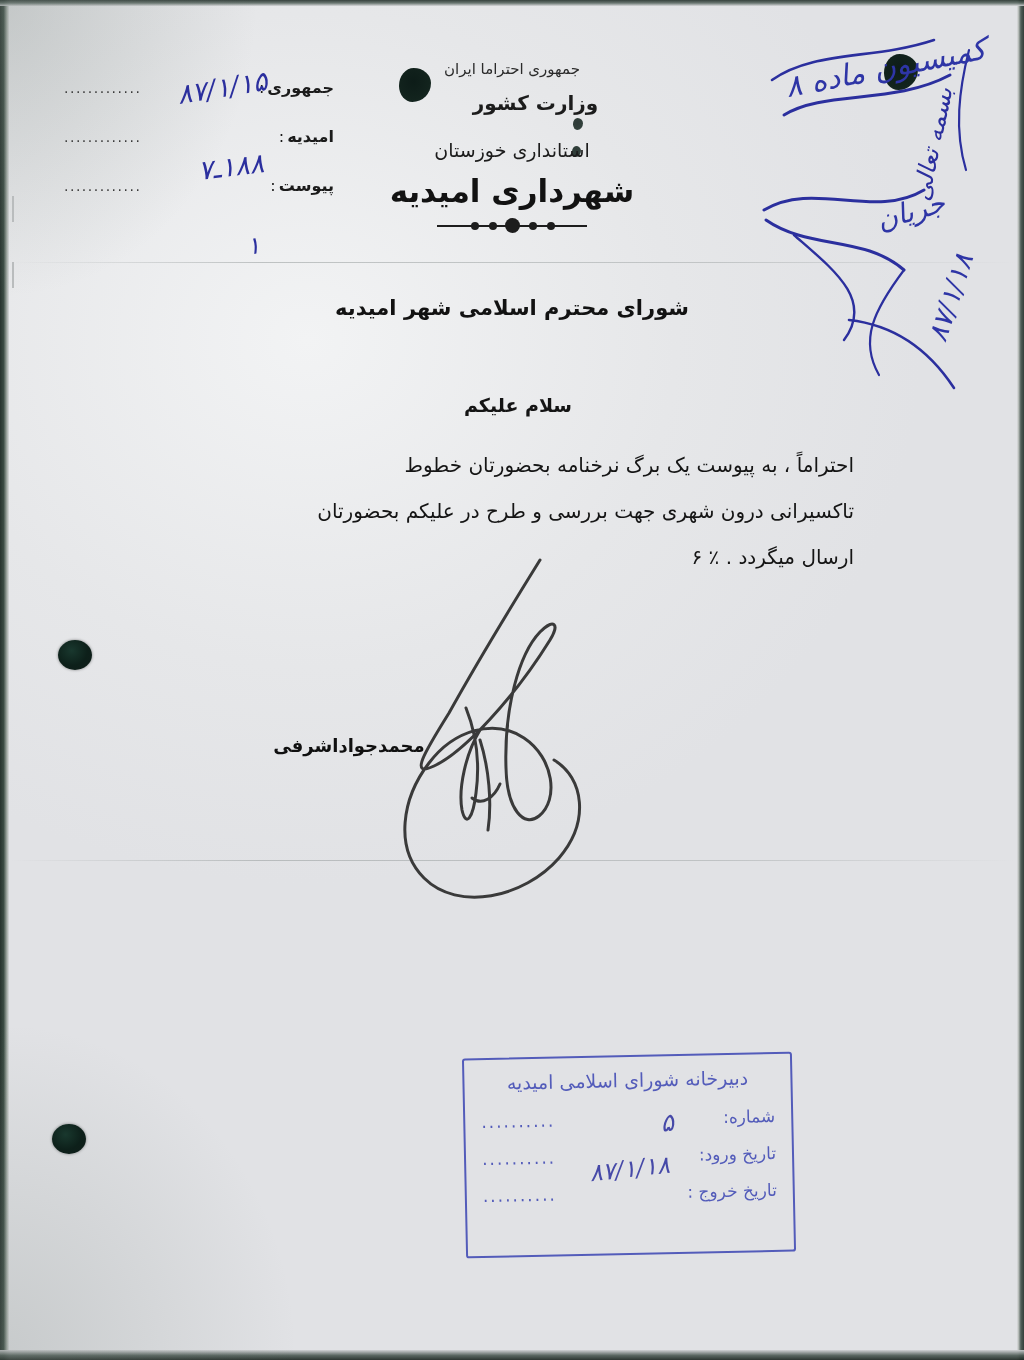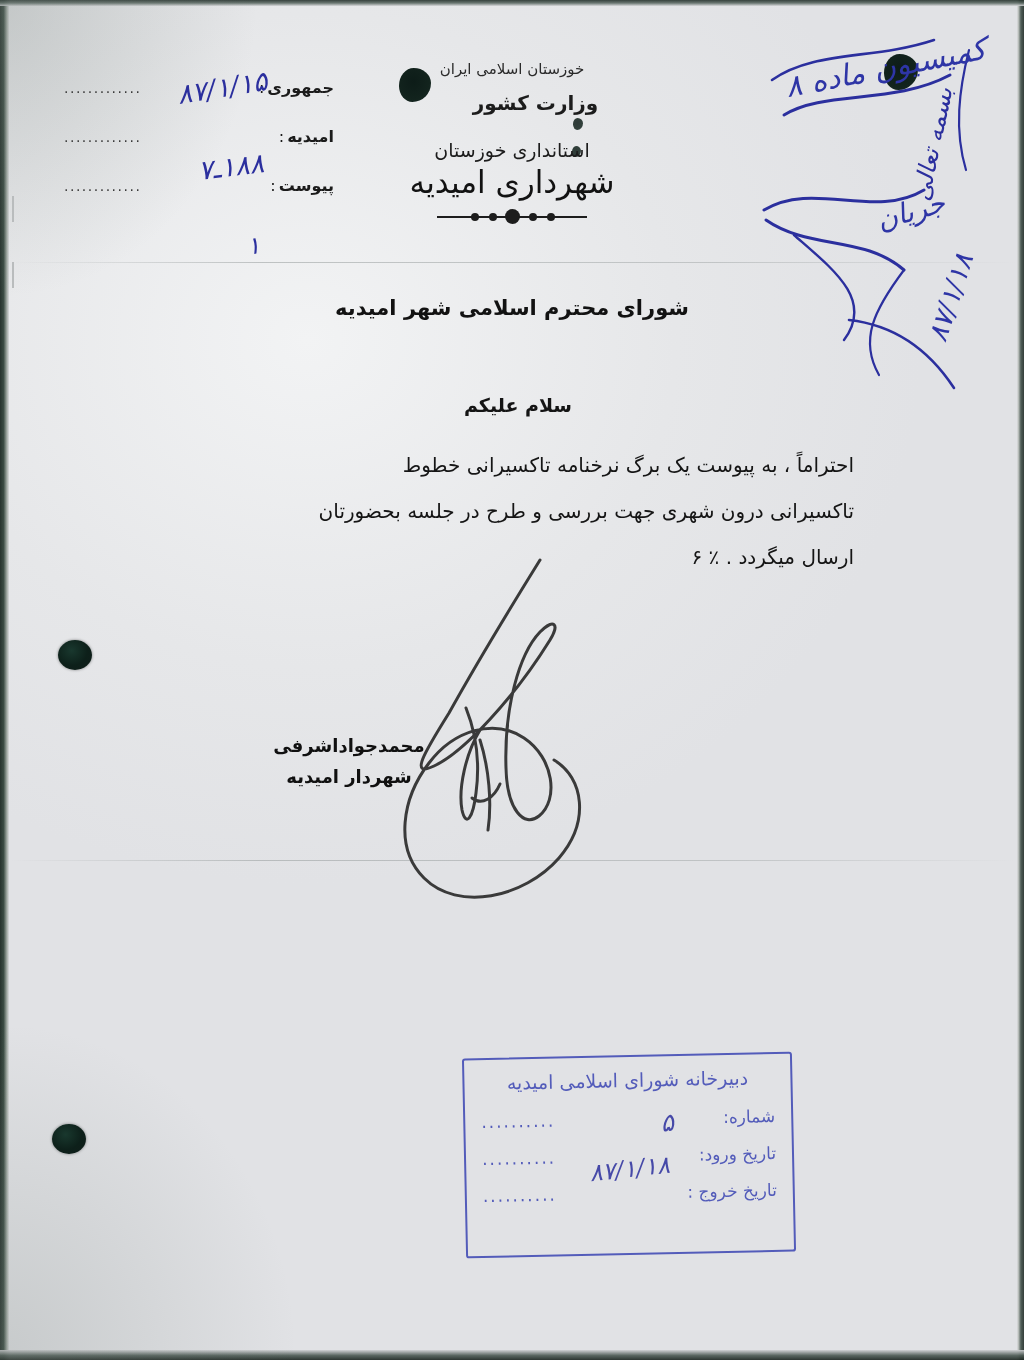--- a/index.html
+++ b/index.html
@@ -104,23 +104,23 @@
     letter-spacing: .5px;
     margin-left: 47px;
   }
   .hdr-province {
     font-size: 19px;
     color: #1c1c1c;
     margin-top: 24px;
   }
   .hdr-org {
     font-size: 31px;
-    font-weight: normal;
+    font-weight: bold;
     color: #121212;
-    margin-top: 3px;
+    margin-top: 12px;
     letter-spacing: 1px;
   }
   .hdr-rule {
     margin: 10px auto 0;
     width: 150px;
     height: 14px;
     position: relative;
   }
   .hdr-rule .bar {
     position: absolute;
@@ -402,21 +402,21 @@
 
   <div class="punch" style="left:58px; top:640px;"></div>
   <div class="punch" style="left:52px; top:1124px;"></div>
 
   <div class="ink-blob" style="left:399px; top:68px; width:32px; height:34px;"></div>
   <div class="ink-blob" style="left:884px; top:54px; width:34px; height:36px;"></div>
   <div class="ink-blob" style="left:573px; top:118px; width:10px; height:12px; opacity:.85;"></div>
   <div class="ink-blob" style="left:572px; top:146px; width:9px; height:11px; opacity:.85;"></div>
 
   <div class="header">
-    <div class="hdr-country">خوزستان اسلامی ایران</div>
+    <div class="hdr-country">جمهوری احتراما ایران</div>
     <div class="hdr-ministry">وزارت کشور</div>
     <div class="hdr-province">استانداری خوزستان</div>
     <div class="hdr-org">شهرداری امیدیه</div>
     <div class="hdr-rule">
       <div class="bar"></div>
       <div class="dot d1"></div>
       <div class="dot d2"></div>
       <div class="dot big"></div>
       <div class="dot d3"></div>
       <div class="dot d4"></div>
@@ -461,39 +461,38 @@
         <path d="M150 250 C 120 290, 105 320, 125 355" stroke-width="2.2"></path>
       </g>
     </svg>
   </div>
 
   <div class="addressee">شورای محترم اسلامی شهر امیدیه</div>
 
   <div class="greeting">سلام علیکم</div>
 
   <div class="body-text">
-    <p>احتراماً ، به پیوست یک برگ نرخنامه تاکسیرانی خطوط</p>
-    <p>تاکسیرانی درون شهری جهت بررسی و طرح در جلسه بحضورتان</p>
+    <p>احتراماً ، به پیوست یک برگ نرخنامه بحضورتان خطوط</p>
+    <p>تاکسیرانی درون شهری جهت بررسی و طرح در علیکم بحضورتان</p>
     <p class="body-last">ارسال میگردد  .  ٪ ۶</p>
   </div>
 
   <div class="signature">
     <svg width="300" height="400" viewBox="0 0 300 400">
       <g fill="none" stroke="#3a3a3a" stroke-width="3" stroke-linecap="round" stroke-linejoin="round">
         <path d="M186 12 C 150 70, 120 120, 95 165 C 70 205, 55 230, 80 218 C 110 204, 160 150, 196 92 C 206 76, 200 70, 186 84 C 165 106, 150 160, 152 220 C 153 262, 170 280, 185 268 C 205 252, 200 210, 170 190 C 140 170, 100 182, 75 215 C 48 250, 40 300, 70 330 C 104 364, 170 350, 205 310 C 236 274, 230 230, 200 212"></path>
         <path d="M112 160 C 122 185, 126 215, 122 245 C 119 270, 112 280, 108 262 C 104 240, 112 205, 126 182"></path>
         <path d="M126 192 C 135 220, 138 255, 134 282"></path>
         <path d="M118 250 C 128 258, 140 250, 146 236"></path>
       </g>
     </svg>
   </div>
 
   <div class="signer">
     <div>محمدجواداشرفی</div>
-    <div>شهردار امیدیه</div>
   </div>
 
   <div class="stamp">
     <div class="stamp-title">دبیرخانه شورای اسلامی امیدیه</div>
     <div class="stamp-row">
       <span class="lbl">شماره:</span>
       <span class="dots">..........</span>
     </div>
     <div class="stamp-row">
       <span class="lbl">تاریخ ورود:</span>

